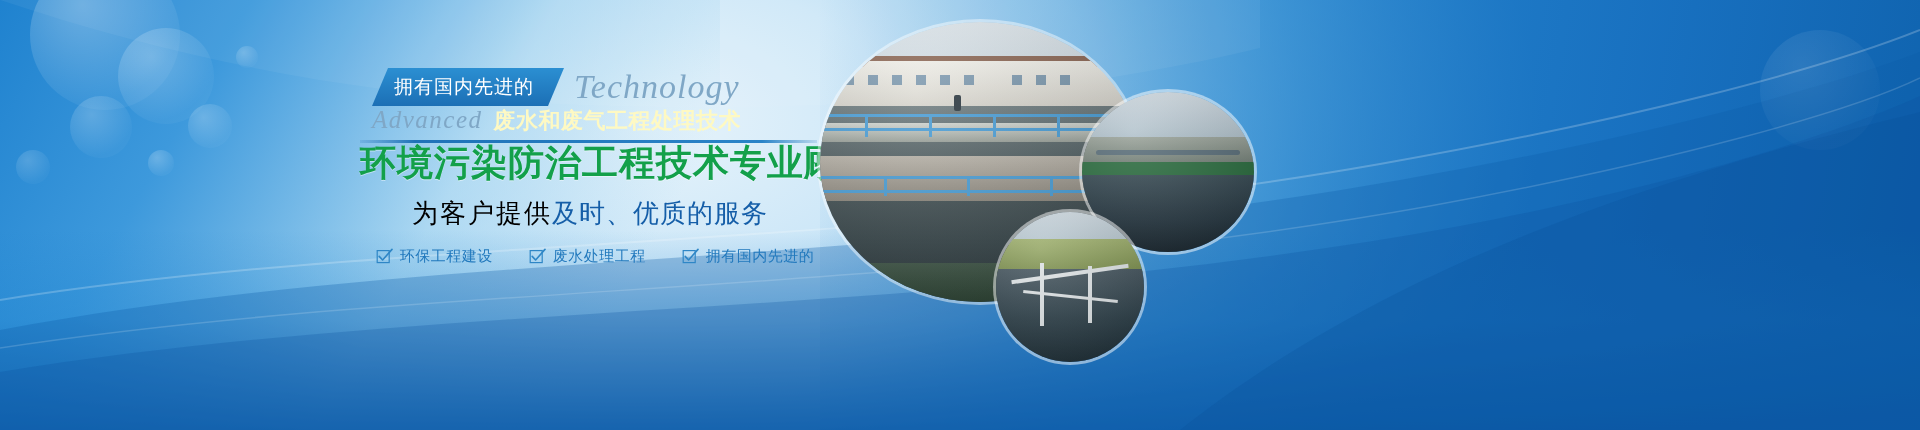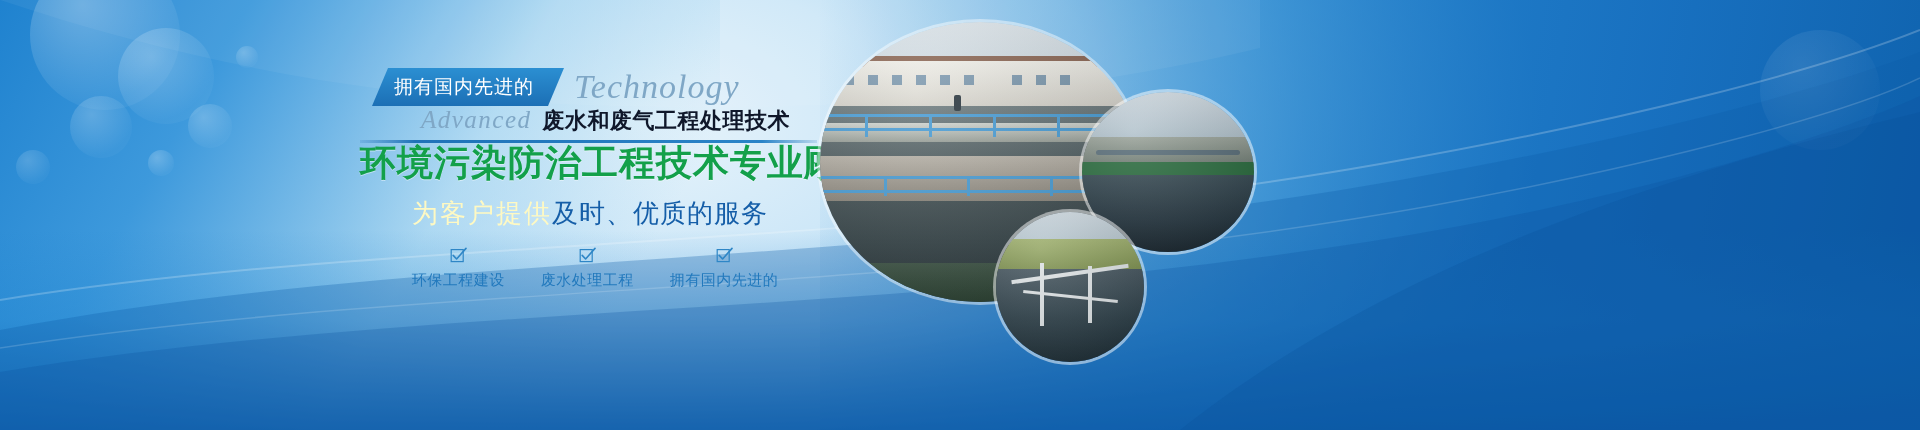--- a/index.html
+++ b/index.html
@@ -75,28 +75,27 @@
     line-height:1;
   }
 
   .line2 { position:absolute; left:372px; top:106px; height:34px; display:flex; align-items:baseline; }
   .adv-word {
     font-family:"Liberation Serif", serif;
     font-style:italic;
     font-size:25px;
     color:#7fa7c6;
     letter-spacing:1.5px;
-    margin-left:49px;
   }
   .line2-cn {
     margin-left:11px;
     font-family:"DejaVu Sans", sans-serif;
     font-weight:bold;
     font-size:22px;
-    color:#0f172a;
+    color:#fef9c3;
     letter-spacing:0.5px;
   }
 
   .rule {
     position:absolute; left:360px; top:140px; width:457px; height:3px;
     background:linear-gradient(90deg, rgba(20,100,175,0.15) 0%, #1f72b8 12%, #2a84c8 88%, rgba(20,100,175,0.15) 100%);
   }
 
   .headline {
     position:absolute; left:360px; top:143px; width:460px;
@@ -113,28 +112,28 @@
 
   .subtitle {
     position:absolute; left:360px; top:196px; width:460px;
     text-align:center;
     font-size:26px;
     color:#1a6fb5;
     letter-spacing:2px;
     font-family:"DejaVu Sans", sans-serif;
     white-space:nowrap;
   }
-  .subtitle .soft { font-weight:normal; color:#fef9c3;margin-top:26px; }
+  .subtitle .soft { font-weight:normal; color:#000000;margin-top:26px; }
   .subtitle .strong { font-weight:normal; color:#155ea8; letter-spacing:1px; }
 
   .features {
     position:absolute; left:360px; top:247px; width:470px;
     display:flex; justify-content:center; align-items:center; gap:36px;
   }
-  .feature { display:flex; align-items:center; gap:7px;flex-direction:column; }
+  .feature { display:flex; align-items:center; gap:7px; }
   .check-icon { width:17px; height:17px; display:block; }
   .feature-label {
     font-size:15px; color:#2279bd;
     font-family:"DejaVu Sans", sans-serif;
     letter-spacing:0.5px;
   }
 
   
   .photos { position:absolute; left:820px; top:0; width:1100px; height:430px; }
 

